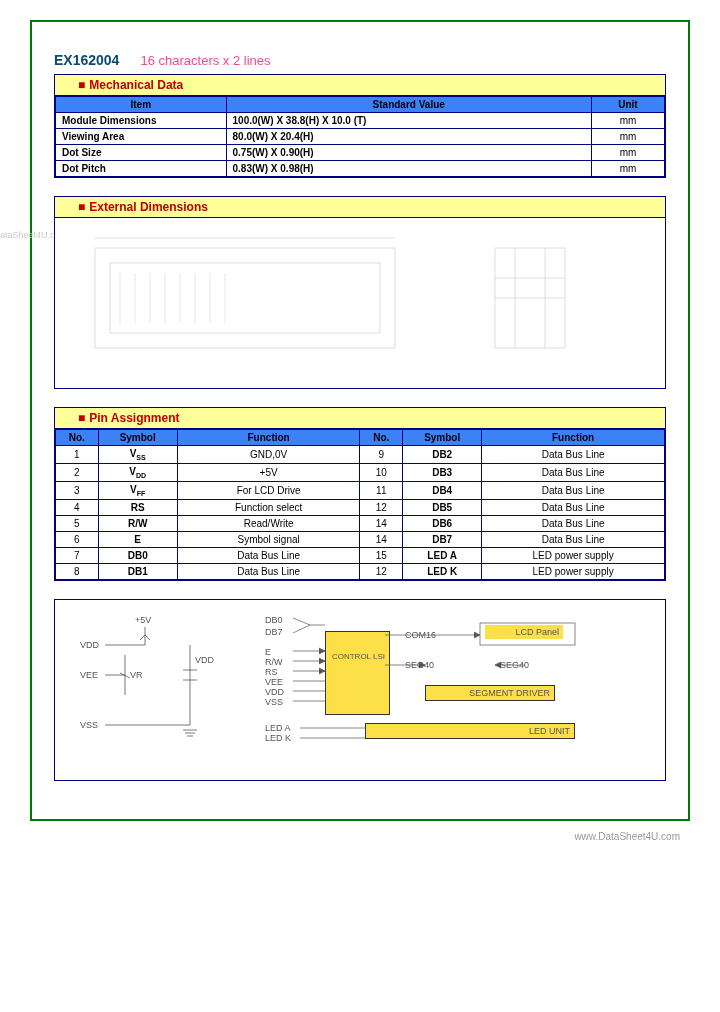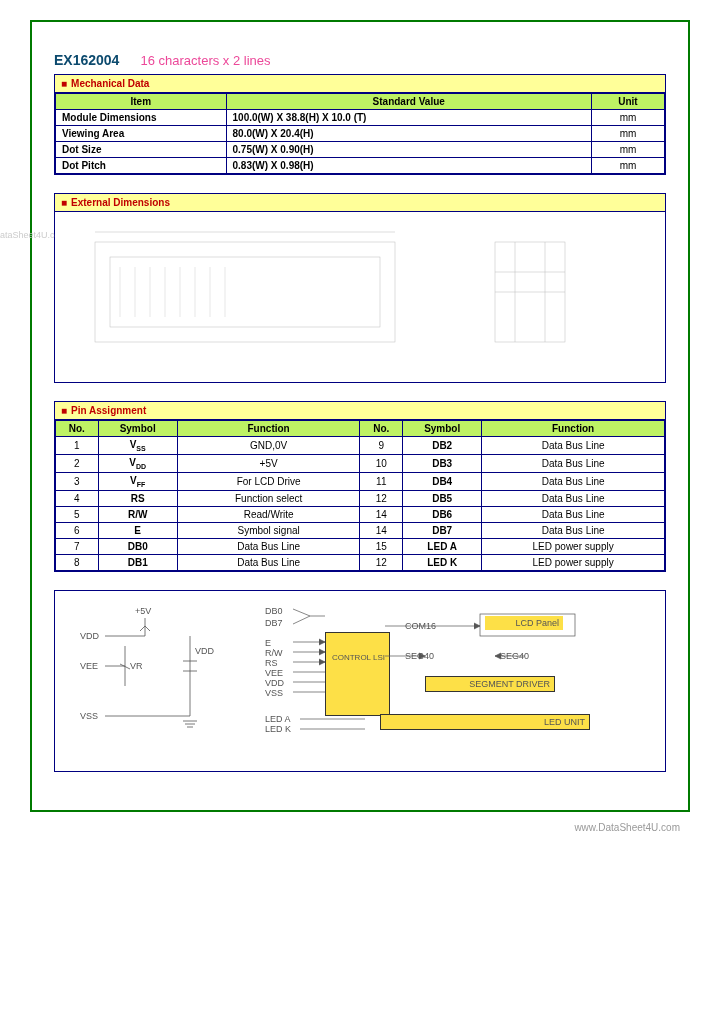--- a/index.html
+++ b/index.html
@@ -31,23 +31,23 @@
     color: #ec4899;
     font-size: 13px;
     margin-left: 18px;
   }
   .section {
     border: 1.5px solid #000080;
     margin-bottom: 18px;
   }
   .sec-head {
     background: #ffff99;
-    padding: 3px 6px;
+    padding: 3px 23px;
     font-weight: bold;
-    font-size: 10px;
+    font-size: 12px;
     border-bottom: 1px solid #000080;
   }
   .sec-head .sq {
     color: #c00000;
     margin-right: 4px;
   }
   .sec-head .txt {
     color: #c00000;
   }
   table.data {
@@ -55,21 +55,21 @@
     border-collapse: collapse;
   }
   table.data th, table.data td {
     border: 1px solid #000080;
     padding: 2px 6px;
     font-size: 10px;
     text-align: center;
     background: #fff;
   }
   table.data th {
-    background: #bef264;
+    background: #3b82f6;
     font-weight: bold;
   }
   table.data td.left {
     text-align: left;
     font-weight: bold;
   }
   .dim-body {
     height: 170px;
     background: #fff;
     position: relative;
@@ -312,27 +312,27 @@
           <span class="sig-label" style="left:0;top:12px">DB7</span>
           <span class="sig-label" style="left:0;top:32px">E</span>
           <span class="sig-label" style="left:0;top:42px">R/W</span>
           <span class="sig-label" style="left:0;top:52px">RS</span>
           <span class="sig-label" style="left:0;top:62px">VEE</span>
           <span class="sig-label" style="left:0;top:72px">VDD</span>
           <span class="sig-label" style="left:0;top:82px">VSS</span>
           <span class="sig-label" style="left:0;top:108px">LED A</span>
           <span class="sig-label" style="left:0;top:118px">LED K</span>
 
-          <div class="box" style="left:60px;top:26px;width:55px;height:60px;font-size:8px;padding-top:20px">CONTROL LSI</div>
+          <div class="box" style="left:60px;top:16px;width:55px;height:60px;font-size:8px;padding-top:20px">CONTROL LSI</div>
           <span class="sig-label" style="left:140px;top:15px">COM16</span>
           <span class="sig-label" style="left:140px;top:45px">SEG40</span>
           <div class="box" style="left:220px;top:10px;width:70px;border:none">LCD Panel</div>
           <span class="sig-label" style="left:235px;top:45px">SEG40</span>
           <div class="box" style="left:160px;top:70px;width:120px">SEGMENT DRIVER</div>
-          <div class="box" style="left:115px;top:108px;width:200px">LED UNIT</div>
+          <div class="box" style="left:100px;top:108px;width:200px">LED UNIT</div>
 
           <svg width="330" height="150" style="position:absolute;left:0;top:0">
             <g stroke="#555" stroke-width="0.7" fill="none">
               <polyline points="28,3 45,10 28,18"></polyline>
               <line x1="45" y1="10" x2="60" y2="10"></line>
               <line x1="28" y1="36" x2="60" y2="36"></line>
                 <polyline points="54,33 60,36 54,39" fill="#555"></polyline>
               <line x1="28" y1="46" x2="60" y2="46"></line>
                 <polyline points="54,43 60,46 54,49" fill="#555"></polyline>
               <line x1="28" y1="56" x2="60" y2="56"></line>

